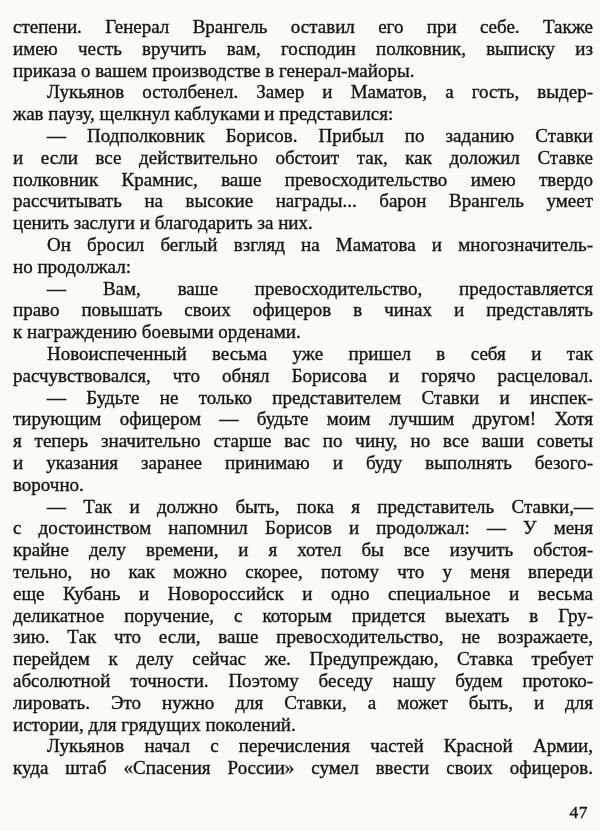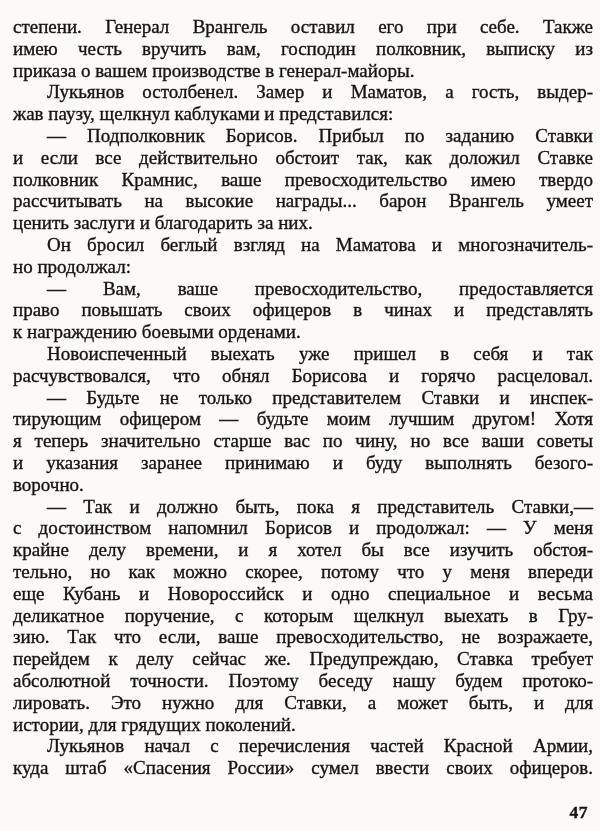--- a/index.html
+++ b/index.html
@@ -39,21 +39,20 @@
   .line.indent {
     text-indent: 34px;
   }
   .folio {
     position: absolute;
     right: 12px;
     top: 801px;
     font-size: 17.5px;
     line-height: 22px;
     letter-spacing: 0.5px;
-    font-weight: bold;
   }
 </style>
 </head>
 <body>
 
 <div class="page">
   <div class="text-block">
       <div class="line just">степени. Генерал Врангель оставил его при себе. Также</div>
       <div class="line just">имею честь вручить вам, господин полковник, выписку из</div>
       <div class="line">приказа о вашем производстве в генерал-майоры.</div>
@@ -62,33 +61,33 @@
       <div class="line just indent">— Подполковник Борисов. Прибыл по заданию Ставки</div>
       <div class="line just">и если все действительно обстоит так, как доложил Ставке</div>
       <div class="line just">полковник Крамнис, ваше превосходительство имею твердо</div>
       <div class="line just">рассчитывать на высокие награды... барон Врангель умеет</div>
       <div class="line">ценить заслуги и благодарить за них.</div>
       <div class="line just indent">Он бросил беглый взгляд на Маматова и многозначитель-</div>
       <div class="line">но продолжал:</div>
       <div class="line just indent">— Вам, ваше превосходительство, предоставляется</div>
       <div class="line just">право повышать своих офицеров в чинах и представлять</div>
       <div class="line">к награждению боевыми орденами.</div>
-      <div class="line just indent">Новоиспеченный выехать уже пришел в себя и так</div>
+      <div class="line just indent">Новоиспеченный весьма уже пришел в себя и так</div>
       <div class="line just">расчувствовался, что обнял Борисова и горячо расцеловал.</div>
       <div class="line just indent">— Будьте не только представителем Ставки и инспек-</div>
       <div class="line just">тирующим офицером — будьте моим лучшим другом! Хотя</div>
       <div class="line just">я теперь значительно старше вас по чину, но все ваши советы</div>
       <div class="line just">и указания заранее принимаю и буду выполнять безого-</div>
       <div class="line">ворочно.</div>
       <div class="line just indent">— Так и должно быть, пока я представитель Ставки,—</div>
       <div class="line just">с достоинством напомнил Борисов и продолжал: — У меня</div>
       <div class="line just">крайне делу времени, и я хотел бы все изучить обстоя-</div>
       <div class="line just">тельно, но как можно скорее, потому что у меня впереди</div>
       <div class="line just">еще Кубань и Новороссийск и одно специальное и весьма</div>
-      <div class="line just">деликатное поручение, с которым щелкнул выехать в Гру-</div>
+      <div class="line just">деликатное поручение, с которым придется выехать в Гру-</div>
       <div class="line just">зию. Так что если, ваше превосходительство, не возражаете,</div>
       <div class="line just">перейдем к делу сейчас же. Предупреждаю, Ставка требует</div>
       <div class="line just">абсолютной точности. Поэтому беседу нашу будем протоко-</div>
       <div class="line just">лировать. Это нужно для Ставки, а может быть, и для</div>
       <div class="line">истории, для грядущих поколений.</div>
       <div class="line just indent">Лукьянов начал с перечисления частей Красной Армии,</div>
       <div class="line just">куда штаб «Спасения России» сумел ввести своих офицеров.</div>
     </div>
   <div class="folio">47</div>
 </div>

